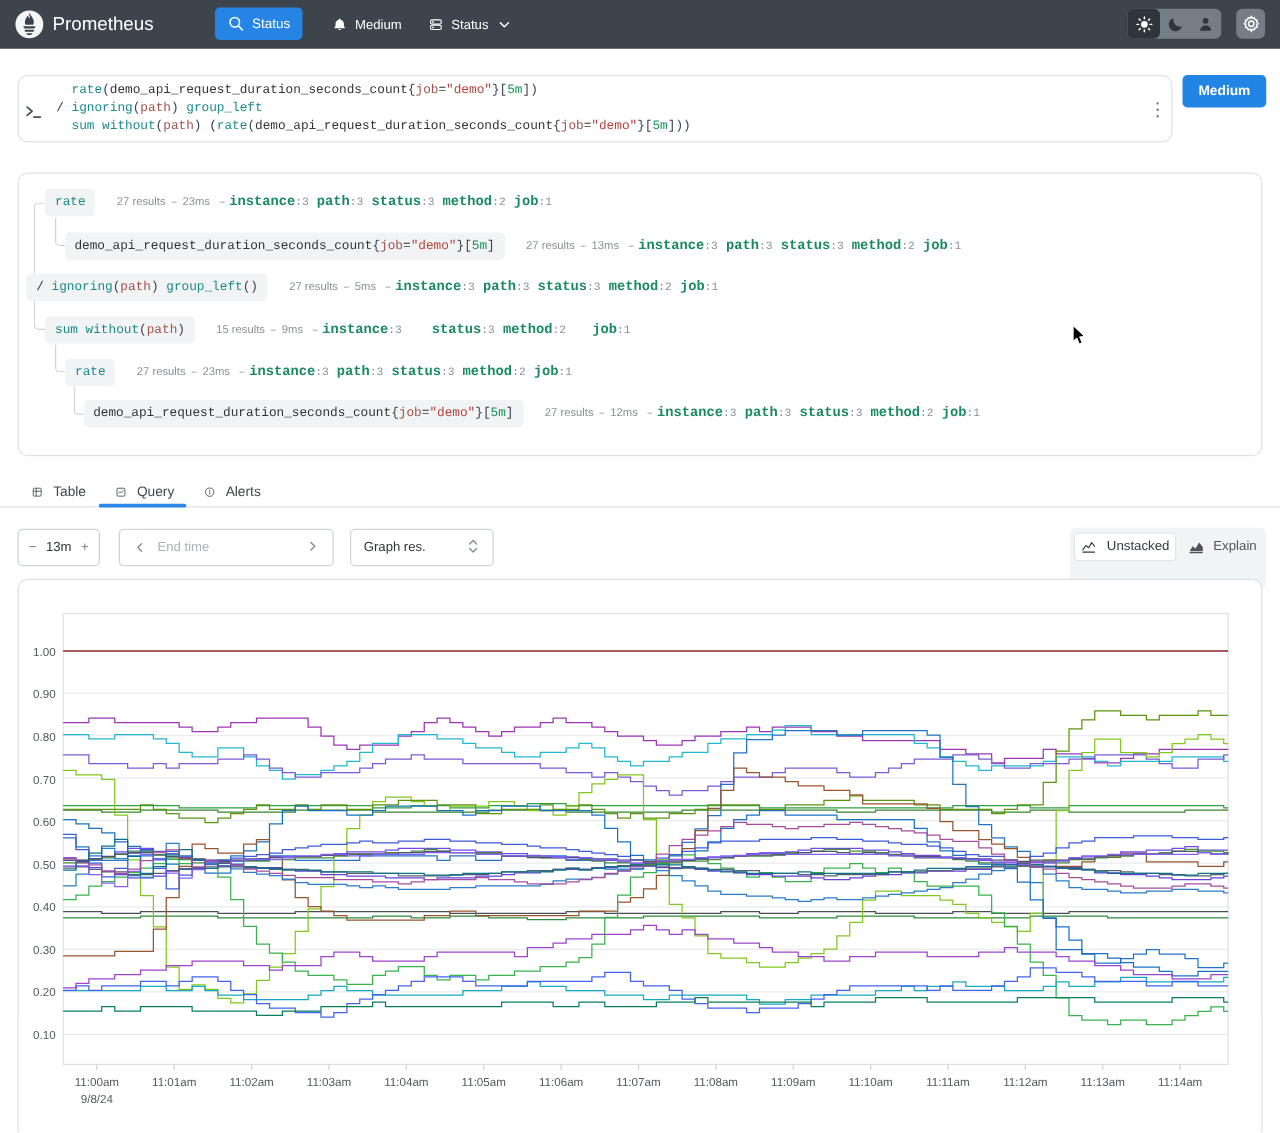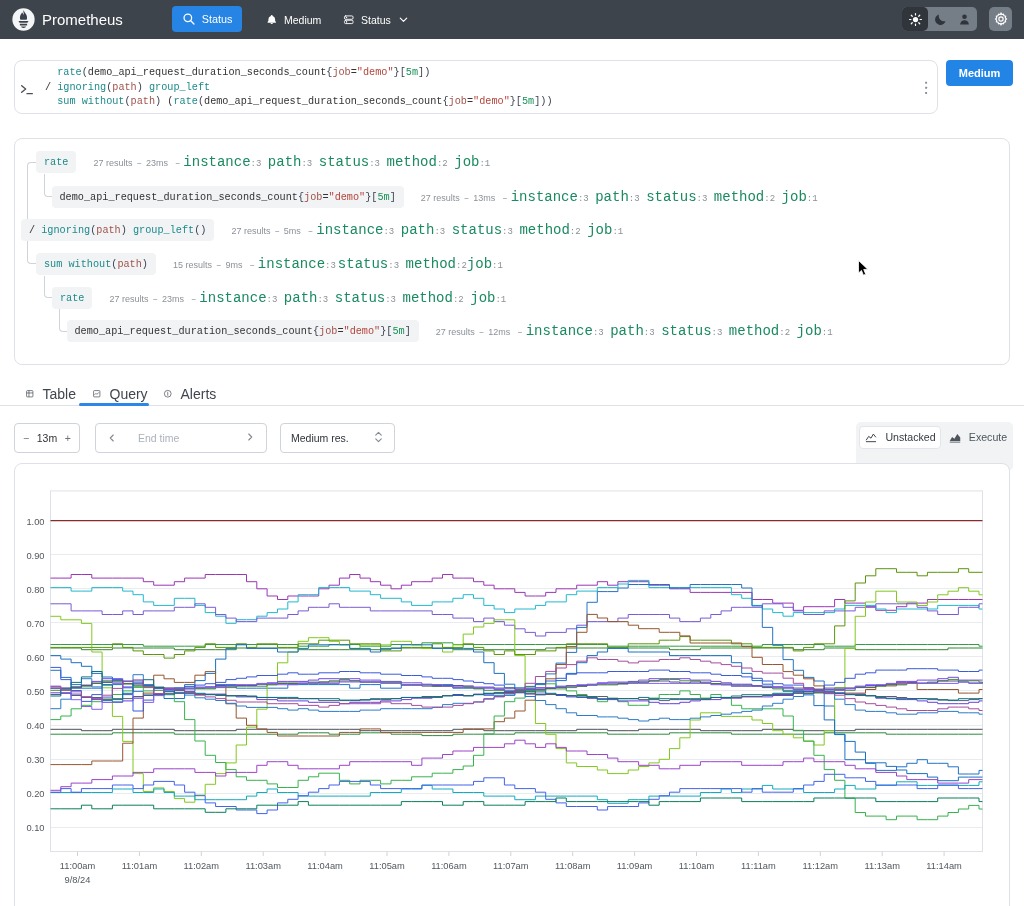--- a/index.html
+++ b/index.html
@@ -19,25 +19,25 @@
 
 .code{font-family:"Liberation Mono",monospace;font-size:10.2px;line-height:14.5px;white-space:pre}
 .cF{color:#1d8a8a}.cL{color:#a0524a}.cS{color:#b5443c}.cD{color:#1a9158}.cB{color:#3b4252}.cP{color:#333}
 .exec{position:absolute;left:946px;top:60px;width:67px;height:26px;background:#2285e6;border-radius:4px;
   color:#fff;font-size:11px;font-weight:700;display:flex;align-items:center;justify-content:center}
 
 .trow{position:absolute;display:flex;align-items:center}
 .chip{height:22px;background:#f1f3f5;border-radius:4px;display:flex;align-items:center;
   padding:0 8px;font-family:"Liberation Mono",monospace;font-size:10.2px;white-space:pre}
 .stats{margin-left:17px;font-size:9px;color:#8b9198;white-space:pre}
-.stats b{font-weight:400;color:#1a8a60;font-family:"Liberation Mono",monospace;font-size:14px}
+.stats b{font-weight:700;color:#1a8a60;font-family:"Liberation Mono",monospace;font-size:11px}
 .stats i{font-style:normal;color:#8b9198;font-family:"Liberation Mono",monospace;font-size:9px}
 .conn{position:absolute;border-color:#ced4da}
 
-.tab{position:absolute;top:382px;height:24px;display:flex;align-items:center;gap:8px;font-size:14px;color:#40464e}
+.tab{position:absolute;top:382px;height:24px;display:flex;align-items:center;gap:8px;font-size:11px;color:#40464e}
 
 .ctl{position:absolute;top:423px;height:30px;border:1px solid #ced4da;border-radius:4px;background:#fff;
   display:flex;align-items:center;font-size:10.5px;color:#2f3338}
 .seg2{position:absolute;left:856px;top:422px;width:157px;height:49px;background:#f1f3f5;border-radius:5px}
 .seg2w{position:absolute;left:2.5px;top:3.5px;width:82px;height:23px;background:#fff;border-radius:4px;
   border:1px solid #e3e6e9;display:flex;align-items:center;justify-content:center;gap:6px;font-size:10.6px;color:#343a40}
 .seg2g{position:absolute;left:87px;top:3.5px;width:68px;height:23px;display:flex;align-items:center;justify-content:center;gap:6px;font-size:10.6px;color:#4e555c}
 </style></head>
 <body>
 <div class="nav"></div>
@@ -130,21 +130,21 @@
 <div class="trow" style="left:51.5px;top:186px">
     <div class="chip"><span class="cP">demo_api_request_duration_seconds_count</span><span class="cB">{</span><span class="cL">job</span><span class="cP">=</span><span class="cS">"demo"</span><span class="cB">}[</span><span class="cD">5m</span><span class="cB">]</span></div>
     <div class="stats">27 results<i class="d" style="margin:0 4px">–</i>13ms<i class="d" style="margin-left:7px;margin-right:3px">–</i><span style="margin-right:6.5px"><b>instance</b><i>:3</i></span><span style="margin-right:6.5px"><b>path</b><i>:3</i></span><span style="margin-right:6.5px"><b>status</b><i>:3</i></span><span style="margin-right:6.5px"><b>method</b><i>:2</i></span><span style="margin-right:6.5px"><b>job</b><i>:1</i></span></div>
   </div>
 <div class="trow" style="left:21px;top:219px">
     <div class="chip"><span class="cP">/ </span><span class="cF">ignoring</span><span class="cB">(</span><span class="cL">path</span><span class="cB">)</span><span class="cP"> </span><span class="cF">group_left</span><span class="cB">()</span></div>
     <div class="stats">27 results<i class="d" style="margin:0 4px">–</i>5ms<i class="d" style="margin-left:7px;margin-right:3px">–</i><span style="margin-right:6.5px"><b>instance</b><i>:3</i></span><span style="margin-right:6.5px"><b>path</b><i>:3</i></span><span style="margin-right:6.5px"><b>status</b><i>:3</i></span><span style="margin-right:6.5px"><b>method</b><i>:2</i></span><span style="margin-right:6.5px"><b>job</b><i>:1</i></span></div>
   </div>
 <div class="trow" style="left:36px;top:253px">
     <div class="chip"><span class="cF">sum without</span><span class="cB">(</span><span class="cL">path</span><span class="cB">)</span></div>
-    <div class="stats">15 results<i class="d" style="margin:0 4px">–</i>9ms<i class="d" style="margin-left:7px;margin-right:3px">–</i><span style="margin-right:2px"><b>instance</b><i>:3</i></span><span style="margin-right:6.5px"><b>status</b><i>:3</i></span><span style="margin-right:0"><b>method</b><i>:2</i></span><span style="margin-right:6.5px"><b>job</b><i>:1</i></span></div>
+    <div class="stats">15 results<i class="d" style="margin:0 4px">–</i>9ms<i class="d" style="margin-left:7px;margin-right:3px">–</i><span style="margin-right:24px"><b>instance</b><i>:3</i></span><span style="margin-right:6.5px"><b>status</b><i>:3</i></span><span style="margin-right:21px"><b>method</b><i>:2</i></span><span style="margin-right:6.5px"><b>job</b><i>:1</i></span></div>
   </div>
 <div class="trow" style="left:52px;top:287px">
     <div class="chip"><span class="cF">rate</span></div>
     <div class="stats">27 results<i class="d" style="margin:0 4px">–</i>23ms<i class="d" style="margin-left:7px;margin-right:3px">–</i><span style="margin-right:6.5px"><b>instance</b><i>:3</i></span><span style="margin-right:6.5px"><b>path</b><i>:3</i></span><span style="margin-right:6.5px"><b>status</b><i>:3</i></span><span style="margin-right:6.5px"><b>method</b><i>:2</i></span><span style="margin-right:6.5px"><b>job</b><i>:1</i></span></div>
   </div>
 <div class="trow" style="left:66.5px;top:320px">
     <div class="chip"><span class="cP">demo_api_request_duration_seconds_count</span><span class="cB">{</span><span class="cL">job</span><span class="cP">=</span><span class="cS">"demo"</span><span class="cB">}[</span><span class="cD">5m</span><span class="cB">]</span></div>
     <div class="stats">27 results<i class="d" style="margin:0 4px">–</i>12ms<i class="d" style="margin-left:7px;margin-right:3px">–</i><span style="margin-right:6.5px"><b>instance</b><i>:3</i></span><span style="margin-right:6.5px"><b>path</b><i>:3</i></span><span style="margin-right:6.5px"><b>status</b><i>:3</i></span><span style="margin-right:6.5px"><b>method</b><i>:2</i></span><span style="margin-right:6.5px"><b>job</b><i>:1</i></span></div>
   </div>
 
@@ -175,45 +175,45 @@
 
 <div class="ctl" style="left:14px;width:66px;justify-content:space-between;padding:0 8px">
     <span style="color:#6a7178">−</span>
     <span>13m</span>
     <span style="color:#6a7178">+</span>
   </div>
 <div class="ctl" style="left:95px;width:172px;padding:0 10px">
     <svg width="12" height="12" viewBox="0 0 24 24" fill="none" stroke="#828a92" stroke-width="2.2" stroke-linecap="round" stroke-linejoin="round">
       <path d="M14.5 6L8.5 12l6 6"></path>
     </svg>
-    <span style="color:#aab2ba;margin-left:20px">End time</span>
+    <span style="color:#aab2ba;margin-left:8px">End time</span>
     <span style="margin-left:auto"><svg width="12" height="12" viewBox="0 0 24 24" fill="none" stroke="#828a92" stroke-width="2.2" stroke-linecap="round" stroke-linejoin="round">
         <path d="M9.5 6l6 6-6 6"></path>
       </svg></span>
   </div>
 <div class="ctl" style="left:280px;width:115px;padding:0 10px">
-    <span>Medium res.</span>
+    <span>Graph res.</span>
     <span style="margin-left:auto"><svg width="11" height="14" viewBox="0 0 24 28" fill="none" stroke="#828a92" stroke-width="2.4" stroke-linecap="round" stroke-linejoin="round">
         <path d="M6 10l6-6 6 6M6 18l6 6 6-6"></path>
       </svg></span>
   </div>
 <div class="seg2">
     <div class="seg2w">
       <svg width="16" height="14" viewBox="0 0 24 24" fill="none" stroke="#343a40" stroke-width="1.6" stroke-linecap="round" stroke-linejoin="round">
         <path d="M4 17l4-6 4 3 4-7 4 5"></path>
         <path d="M4 20h16"></path>
       </svg>
       <span>Unstacked</span>
     </div>
     <div class="seg2g">
       <svg width="16" height="14" viewBox="0 0 24 24" fill="#4e555c">
         <path d="M3 19l4-7 4 3 5-8 5 6v6z"></path>
         <path d="M3 20h18v1.5H3z"></path>
       </svg>
-      <span>Execute</span>
+      <span>Explain</span>
     </div>
   </div>
 
 <div class="card" style="left:14px;top:463px;width:996px;height:500px;border-radius:8px"></div>
 <svg width="1024" height="906" viewBox="0 0 1024 906" style="position:absolute;left:0;top:0" font-family="Liberation Sans, sans-serif">
     <line x1="50.5" y1="827.5" x2="982.5" y2="827.5" stroke="#e9ecef" stroke-width="1"></line>
     <line x1="50.5" y1="793.5" x2="982.5" y2="793.5" stroke="#e9ecef" stroke-width="1"></line>
     <line x1="50.5" y1="759.5" x2="982.5" y2="759.5" stroke="#e9ecef" stroke-width="1"></line>
     <line x1="50.5" y1="725.5" x2="982.5" y2="725.5" stroke="#e9ecef" stroke-width="1"></line>
     <line x1="50.5" y1="690.5" x2="982.5" y2="690.5" stroke="#e9ecef" stroke-width="1"></line>

